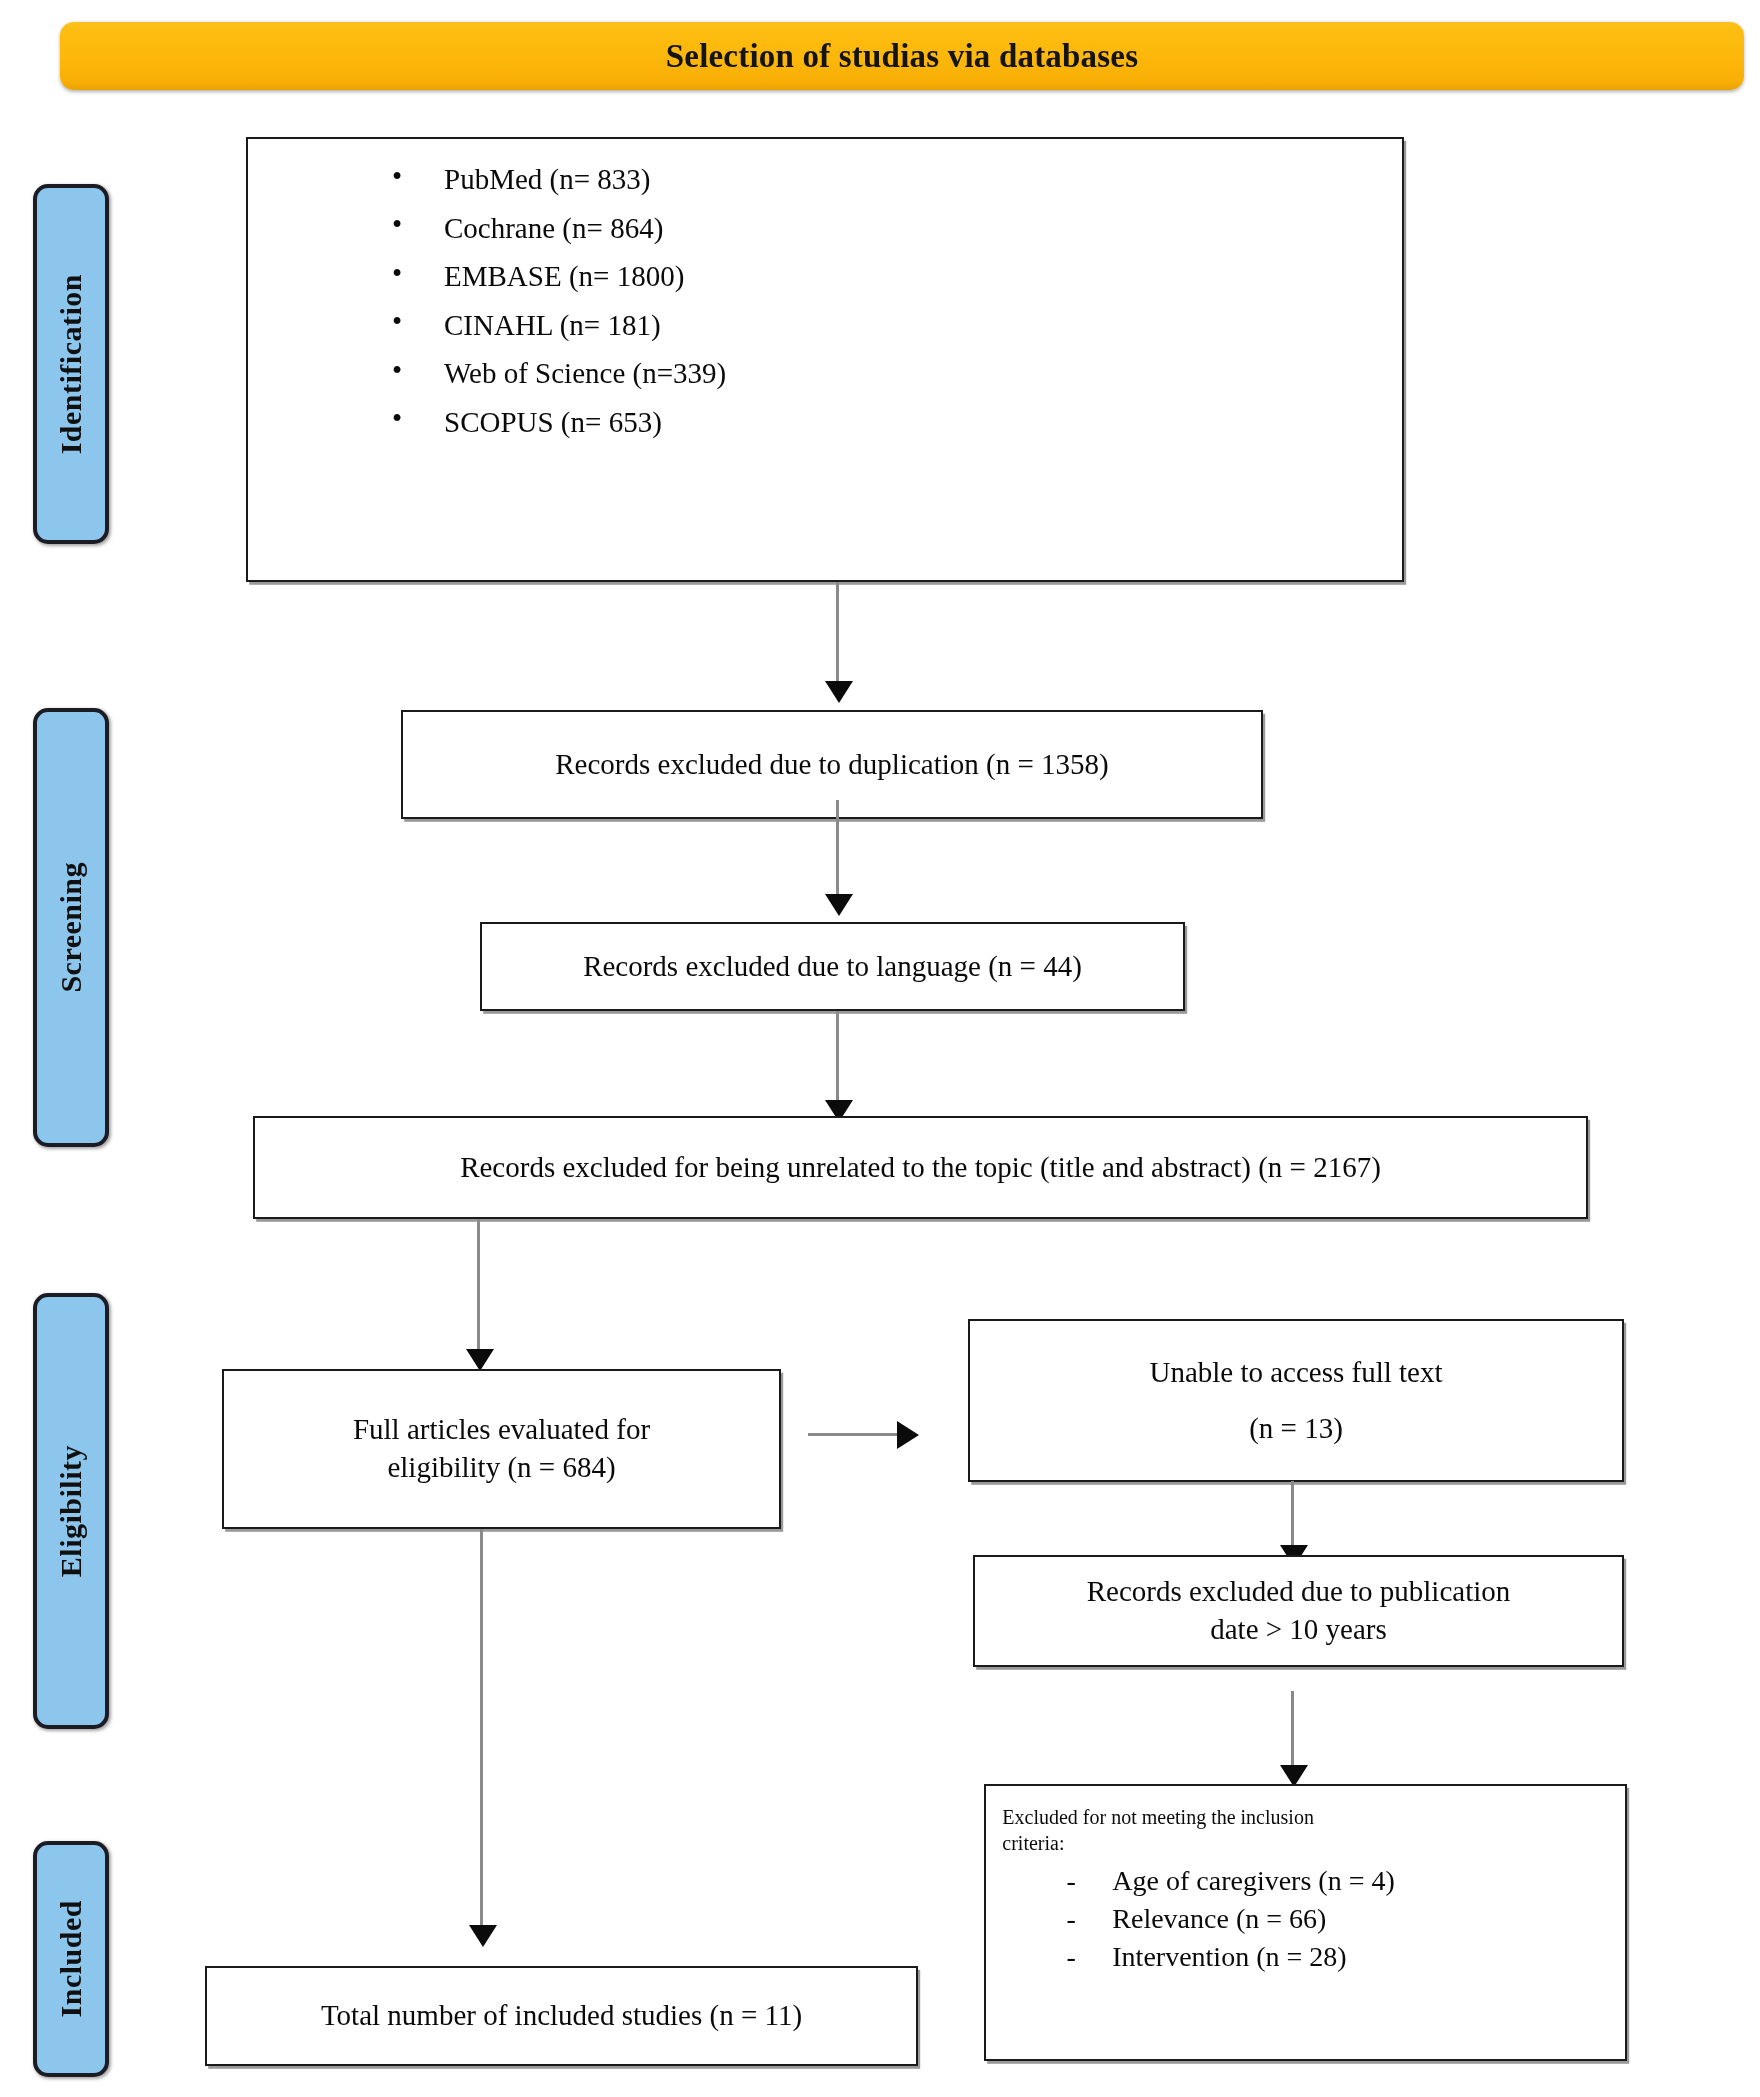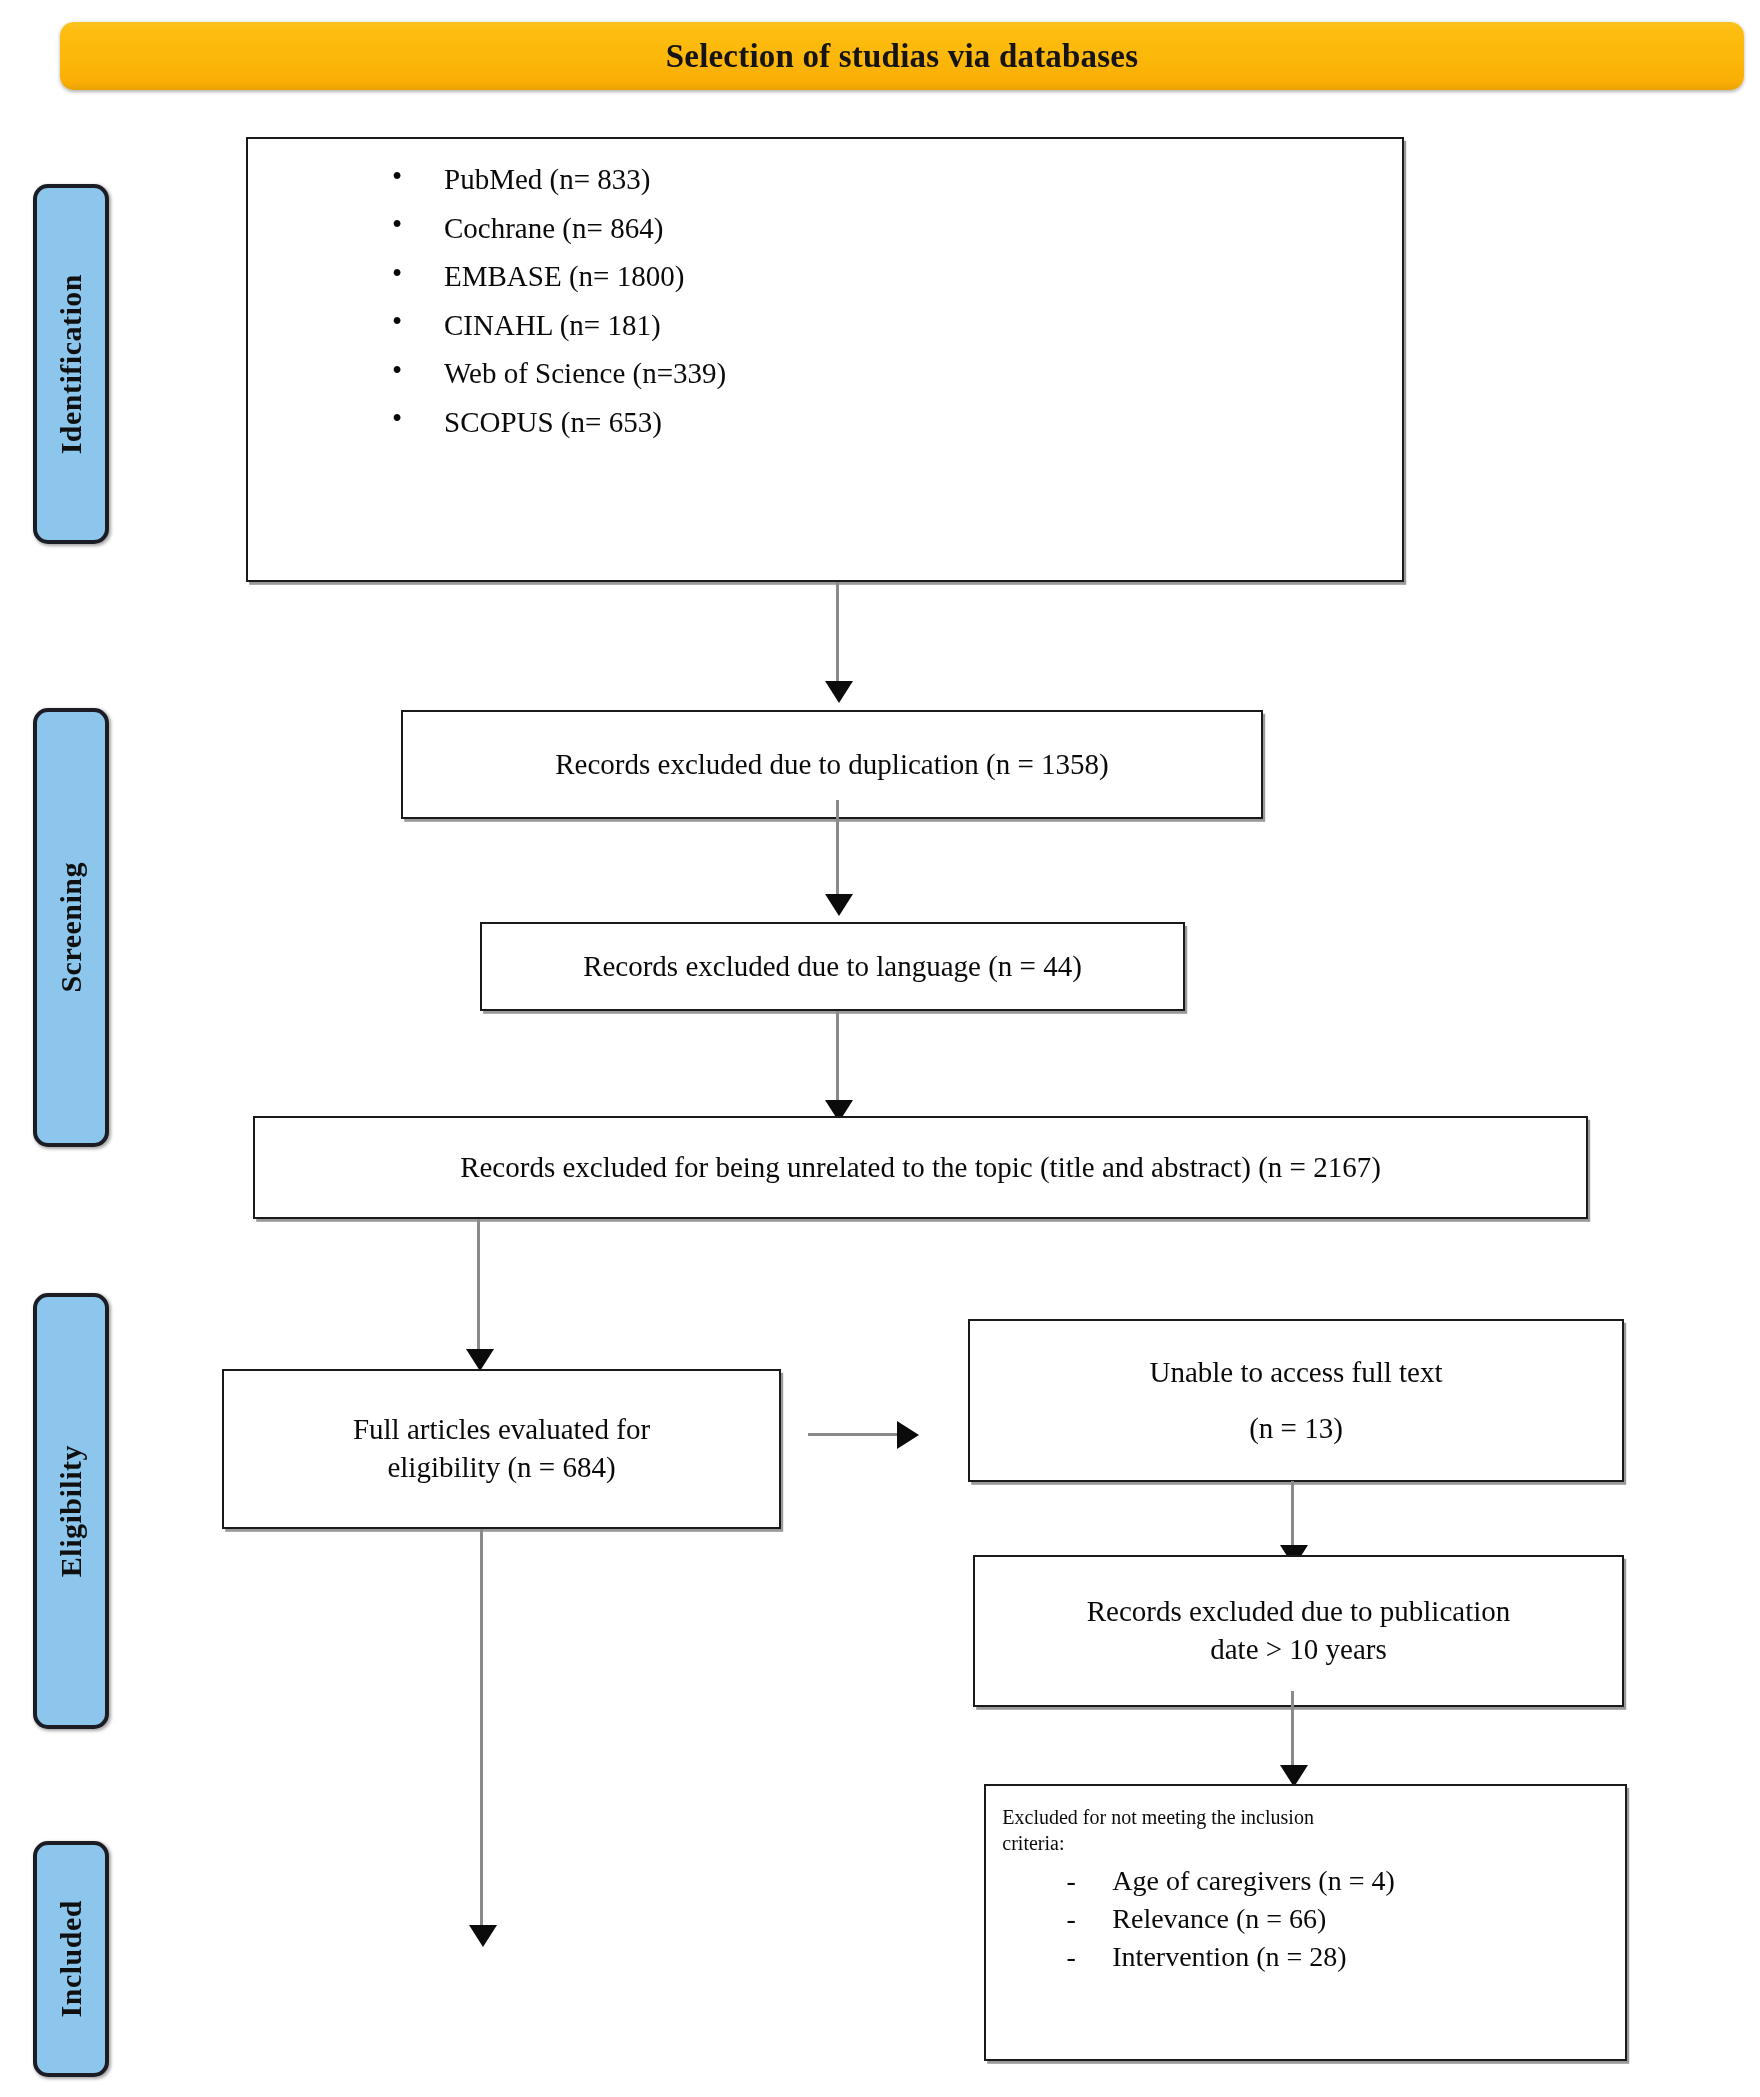--- a/index.html
+++ b/index.html
@@ -140,21 +140,21 @@
   <div class="box" style="left:968px;top:1319px;width:656px;height:163px;">
     <div class="box-inner">
       <div class="line">Unable to access full text</div>
       <div class="line" style="margin-top:18.4px;">(n = 13)</div>
     </div>
   </div>
 
   <div class="vline" style="left:1291px;top:1481px;height:70px;"></div>
   <div class="arrow-down" style="left:1280px;top:1545px;"></div>
 
-  <div class="box" style="left:973px;top:1555px;width:651px;height:152px;">
+  <div class="box" style="left:973px;top:1555px;width:651px;height:112px;">
     <div class="box-inner">
       <div class="line">Records excluded due to publication</div>
       <div class="line">date &gt; 10 years</div>
     </div>
   </div>
 
   <div class="vline" style="left:1291px;top:1691px;height:81px;"></div>
   <div class="arrow-down" style="left:1280px;top:1765px;"></div>
 
   <div class="box" style="left:984px;top:1784px;width:643px;height:277px;">
@@ -165,15 +165,20 @@
         <li>Age of caregivers (n = 4)</li>
         <li>Relevance  (n = 66)</li>
         <li>Intervention (n = 28)</li>
       </ul>
     </div>
   </div>
 
   <div class="vline" style="left:480px;top:1529px;height:401px;"></div>
   <div class="arrow-down" style="left:469px;top:1925px;"></div>
 
+  <div class="box" style="left:205px;top:1966px;width:713px;height:100px;">
+    <div class="box-inner">
+      <div class="line">Total number of included studies (n = 11)</div>
+    </div>
+  </div>
 
 </div>
 
 
 </body></html>

